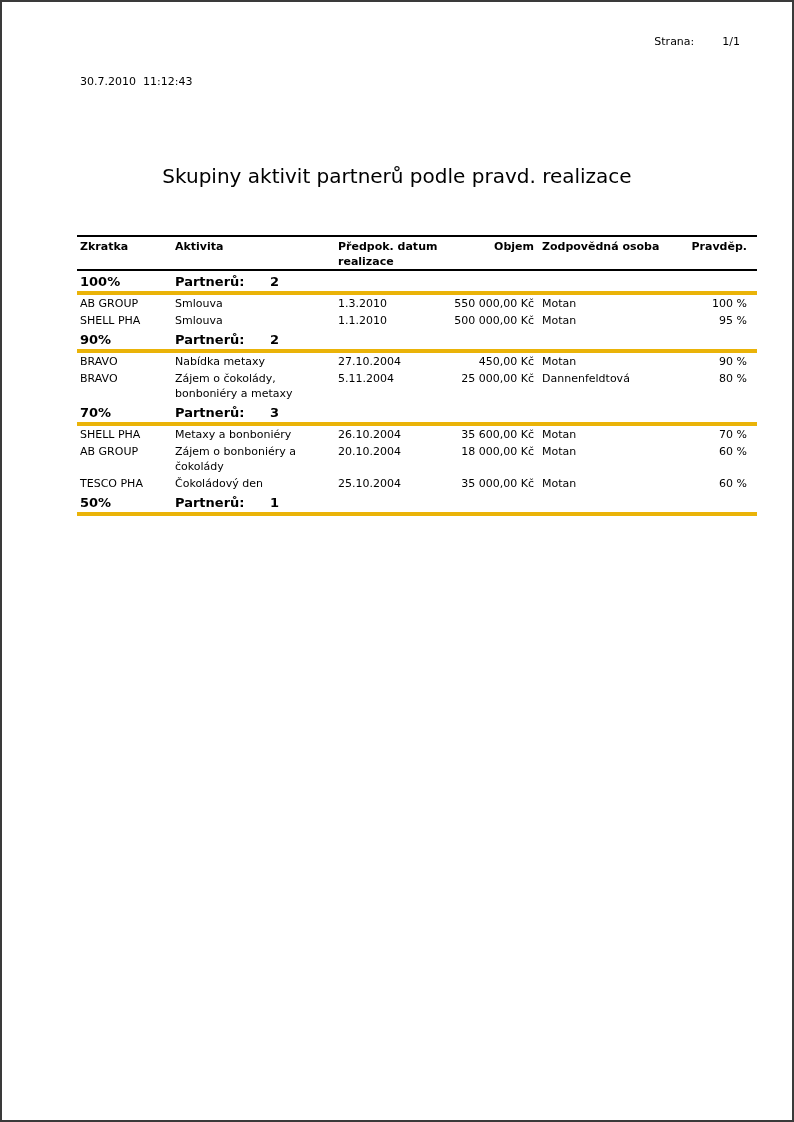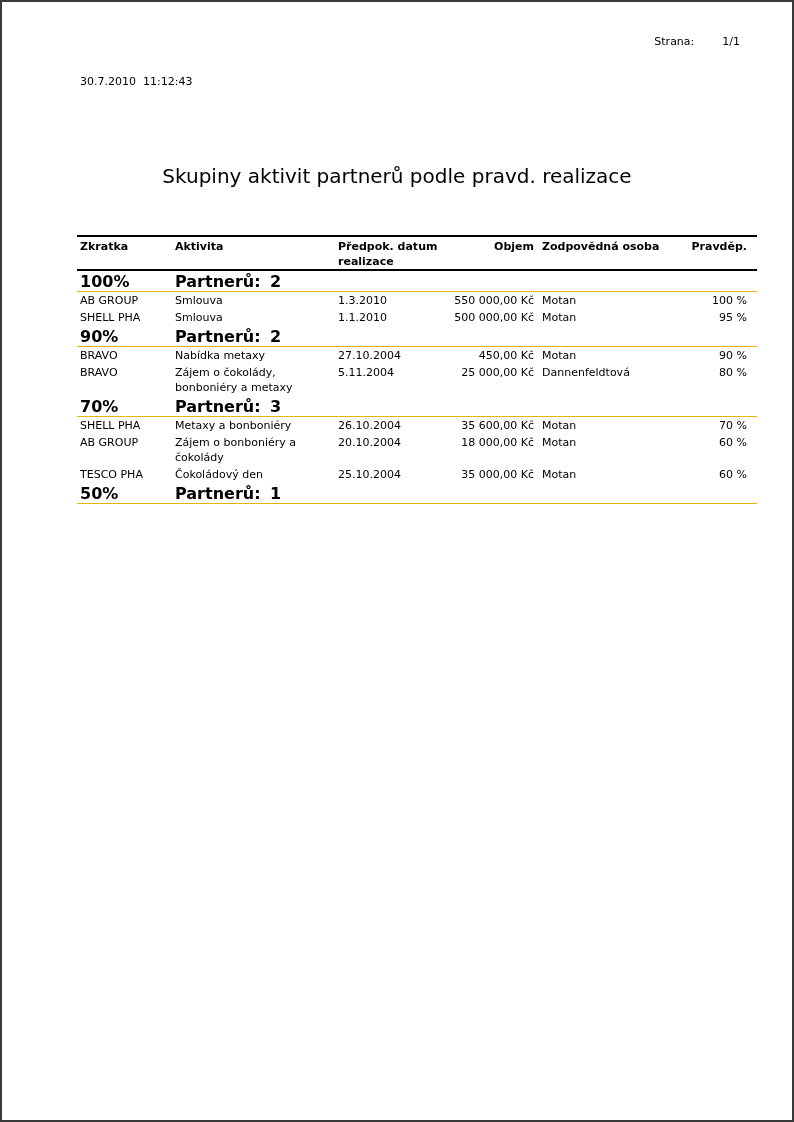--- a/index.html
+++ b/index.html
@@ -29,21 +29,21 @@
     padding-top: 2px; padding-bottom: 0;
   }
   .report-table td { vertical-align: top; padding-top: 1px; padding-bottom: 1px; }
   .report-table .c1 { padding-left: 3px; }
   .report-table .c2 { padding-left: 3px; white-space: pre-line; }
   .report-table .c3 { white-space: pre-line; }
   .report-table .c4 { text-align: right; }
   .report-table .c5 { padding-left: 7px; }
   .report-table .c6 { text-align: right; padding-right: 10px; }
   .report-table tr.group-row td {
-    border-bottom: 1px solid #eab308; font-weight: bold; font-size: 16px;
+    border-bottom: 4px solid #eab308; font-weight: bold; font-size: 13px;
     padding-top: 3px; padding-bottom: 2px;
   }
   .report-table tr.group-row .partners-label { display: inline-block; width: 95px; }
 </style>
 </head>
 <body>
 
 <div class="page">
 
   <div class="rpt-header">

